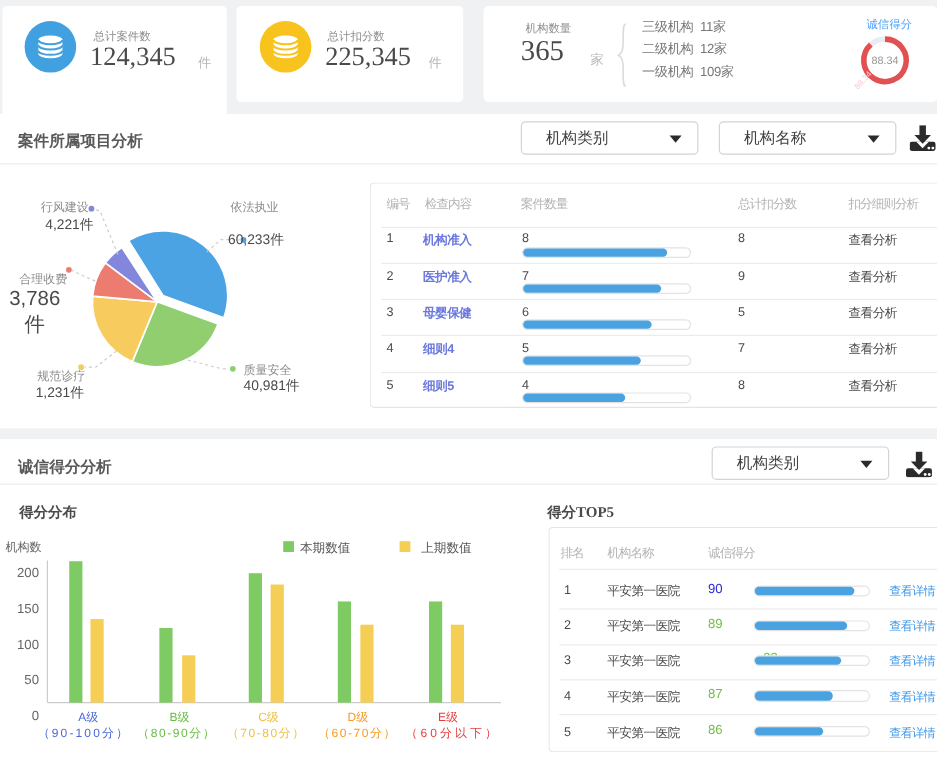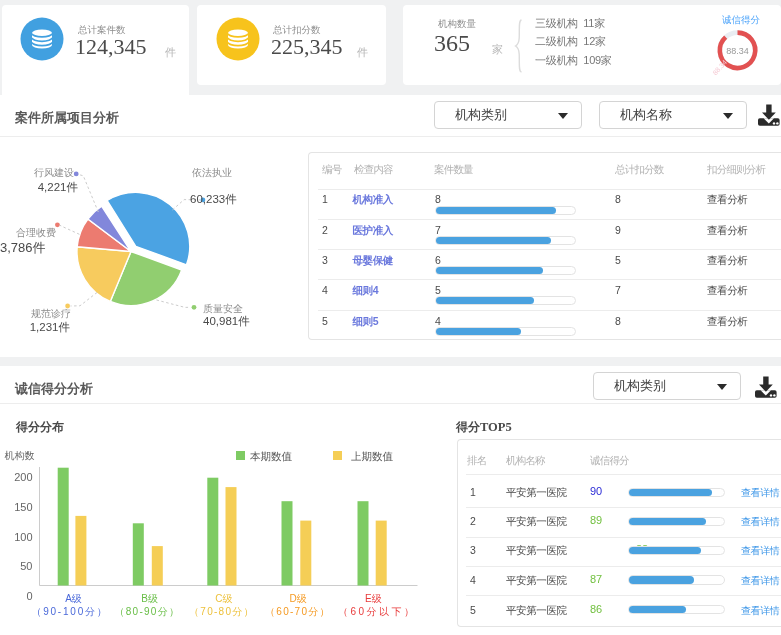--- a/index.html
+++ b/index.html
@@ -108,21 +108,21 @@
     <circle cx="67.6" cy="306" r="2.4" fill="#F7CB5E"></circle>
     <polyline points="156.5,300 185,307.4 190.5,307.3" fill="none" stroke="#ccc" stroke-width="1" stroke-dasharray="2.5,2.5"></polyline>
     <circle cx="194" cy="307.3" r="2.4" fill="#91CE70"></circle>
   </g>
 </svg>
 <div class="abs" style="left:0px; top:166px; width:74px; text-align:right; font-size:10px; color:#8c8c8c;">行风建设</div>
 <div class="abs" style="left:0px; top:180px; width:78px; text-align:right; font-size:11.5px; color:#4a4a4a;">4,221件</div>
 <div class="abs" style="left:192px; top:166px; font-size:10px; color:#8c8c8c;">依法执业</div>
 <div class="abs" style="left:190px; top:192px; font-size:11.5px; color:#4a4a4a;">60,233件</div>
 <div class="abs" style="left:0px; top:226px; width:56px; text-align:right; font-size:10px; color:#8c8c8c;">合理收费</div>
-<div class="abs" style="left:0px; top:239px; width:58px; text-align:left; font-size:13px; color:#4a4a4a;">3,786件</div>
+<div class="abs" style="left:0px; top:239px; width:58px; text-align:center; font-size:17px; color:#4a4a4a;">3,786件</div>
 <div class="abs" style="left:0px; top:307px; width:71px; text-align:right; font-size:10px; color:#8c8c8c;">规范诊疗</div>
 <div class="abs" style="left:0px; top:320px; width:70px; text-align:right; font-size:11.5px; color:#4a4a4a;">1,231件</div>
 <div class="abs" style="left:203px; top:302px; font-size:10px; color:#8c8c8c;">质量安全</div>
 <div class="abs" style="left:203px; top:314px; font-size:11.5px; color:#4a4a4a;">40,981件</div>
 
 <div class="abs" style="left:308px; top:152px; width:473px; height:188px; border:1px solid #e4e4e4; border-right:none; border-radius:4px 0 0 4px;"></div>
 <div class="abs t2hdr" style="left:322px; top:163px;">编号</div>
 <div class="abs t2hdr" style="left:354px; top:163px;">检查内容</div>
 <div class="abs t2hdr" style="left:434px; top:163px;">案件数量</div>
 <div class="abs t2hdr" style="left:615px; top:163px;">总计扣分数</div>

